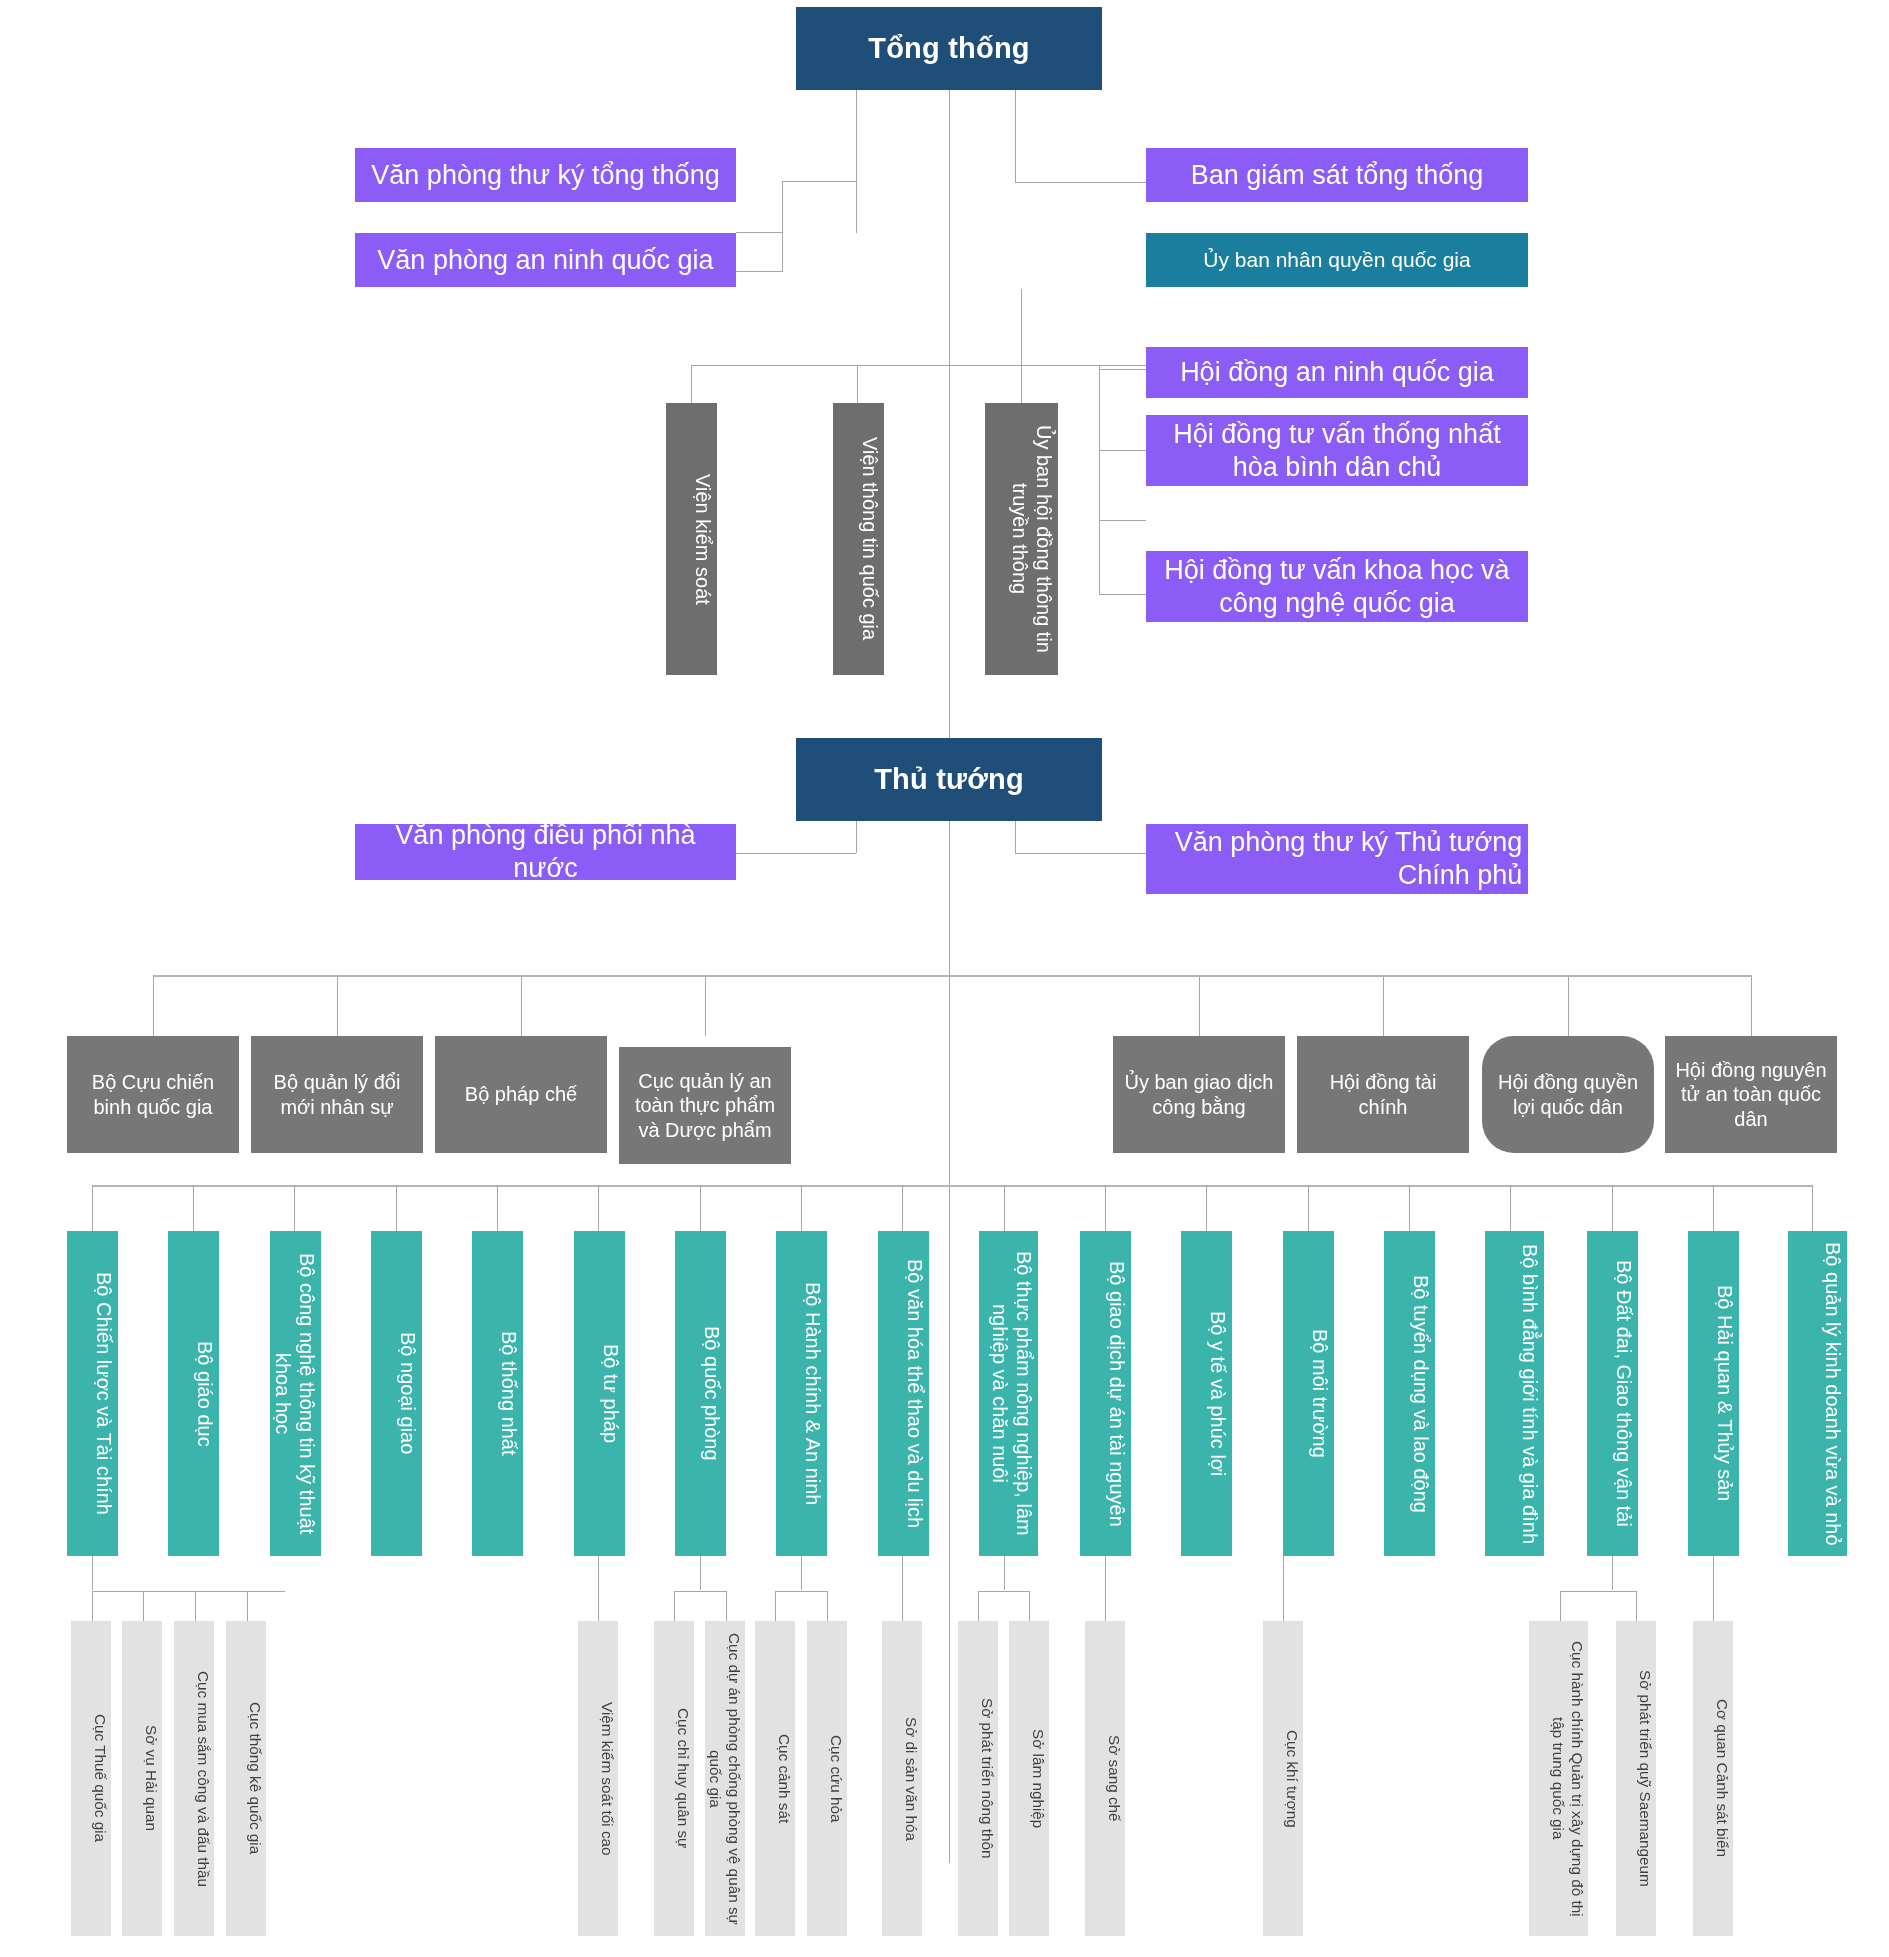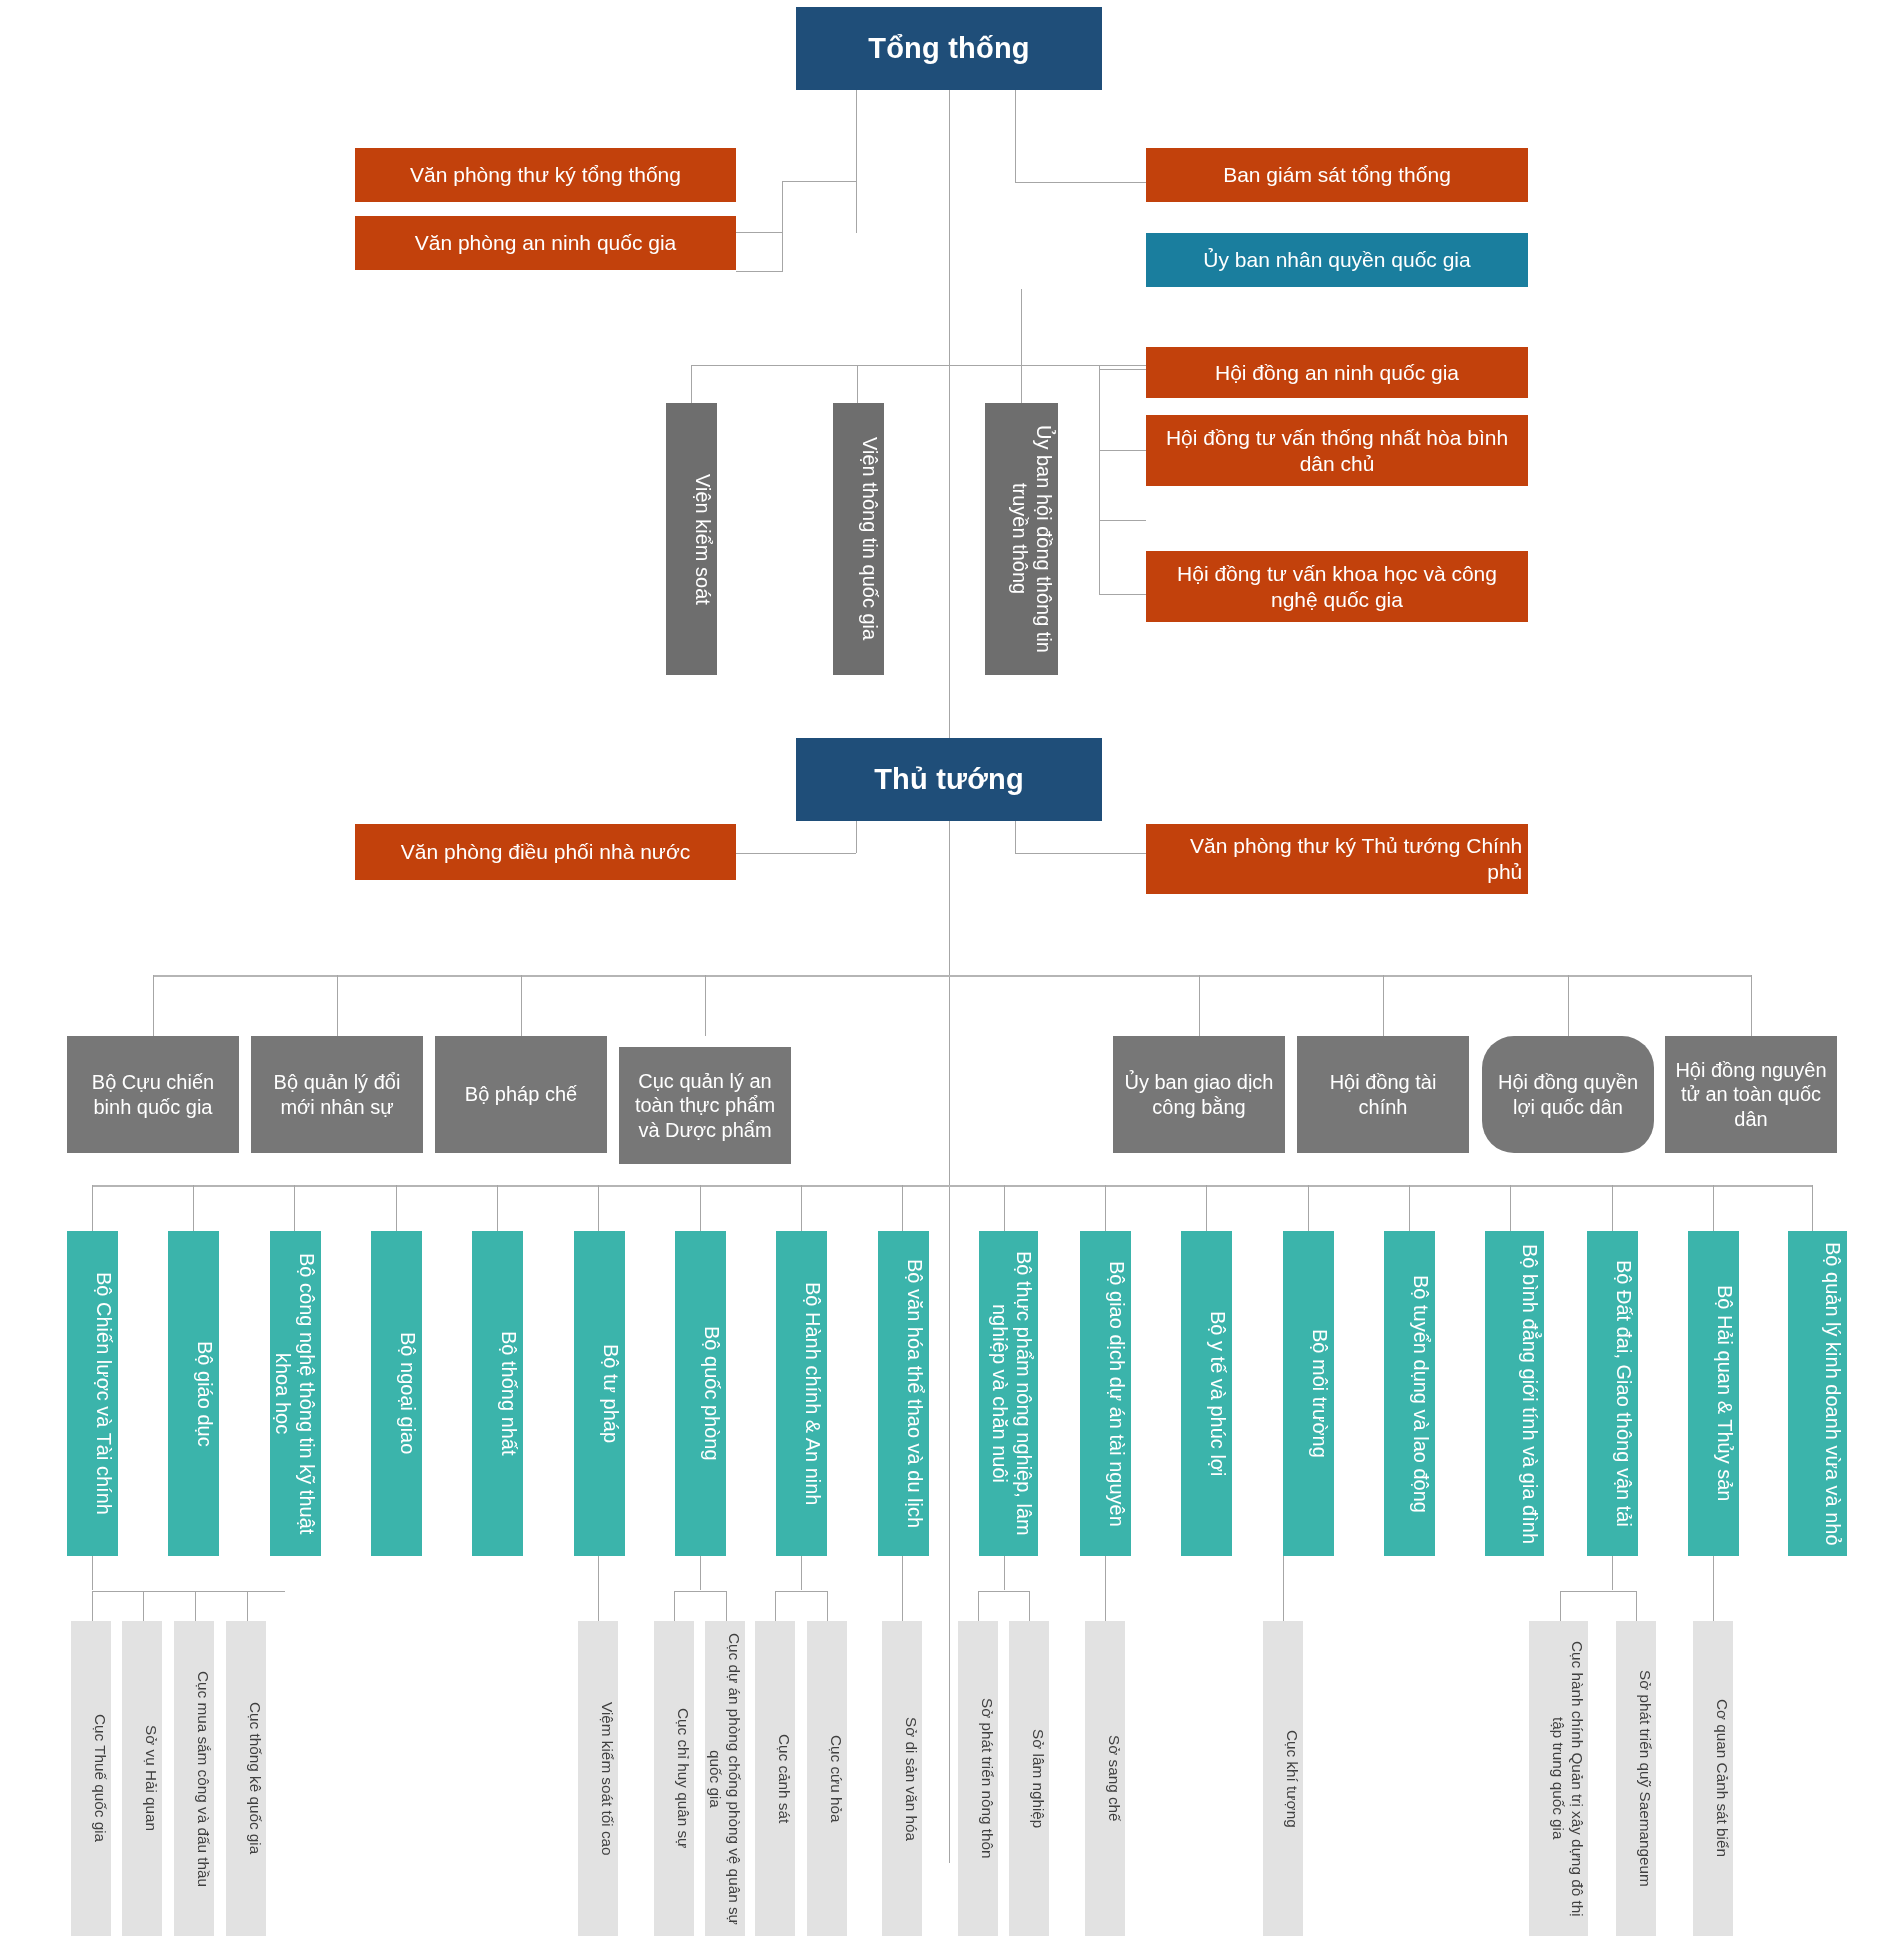--- a/index.html
+++ b/index.html
@@ -25,21 +25,21 @@
     align-items:center;
     justify-content:center;
     text-align:center;
     line-height:1.22;
     color:#ffffff;
     padding:3.8px 5.7px;
   }
   .node span{display:block;width:100%;}
 
   .dark-blue{background:#1f4e79;font-weight:bold;font-size:29px;letter-spacing:0.2px;}
-  .slate{background:#c2410c;font-size:21px;}
+  .slate{background:#8b5cf6;font-size:27px;}
   .teal-dark{background:#1a7e9e;font-size:21px;}
   .gray{background:#777777;font-size:20px;}
   .gray-v{background:#6e6e6e;font-size:20px;}
   .teal{background:#3bb4ab;font-size:20px;}
   .lightgray{background:#e2e2e2;color:#3f3f3f;font-size:15.3px;}
 
   
   .vert span{
     writing-mode:vertical-rl;
     text-orientation:mixed;
@@ -66,21 +66,21 @@
 
   <div class="ln v" style="left:856px;top:90px;height:143px;"></div>
   <div class="ln h" style="left:782px;top:181px;width:75px;"></div>
   <div class="ln v" style="left:782px;top:181px;height:91px;"></div>
   <div class="ln h" style="left:736px;top:232px;width:46px;"></div>
   <div class="ln h" style="left:736px;top:271px;width:46px;"></div>
 
   <div class="node slate" style="left:355px;top:148px;width:381px;height:54px;">
     <span>Văn phòng thư ký tổng thống</span>
   </div>
-  <div class="node slate" style="left:355px;top:216px;width:381px;height:54px;">
+  <div class="node slate" style="left:355px;top:233px;width:381px;height:54px;">
     <span>Văn phòng an ninh quốc gia</span>
   </div>
 
   <div class="ln v" style="left:1015px;top:90px;height:92px;"></div>
   <div class="ln h" style="left:1015px;top:182px;width:131px;"></div>
 
   <div class="node slate" style="left:1146px;top:148px;width:382px;height:54px;">
     <span>Ban giám sát tổng thống</span>
   </div>
   <div class="node teal-dark" style="left:1146px;top:233px;width:382px;height:54px;">

